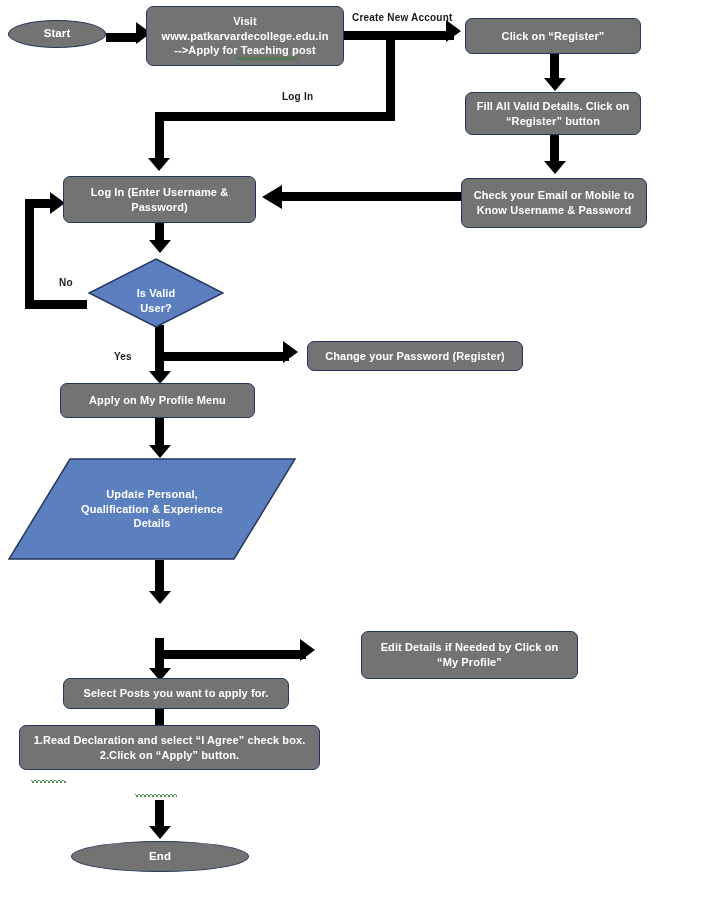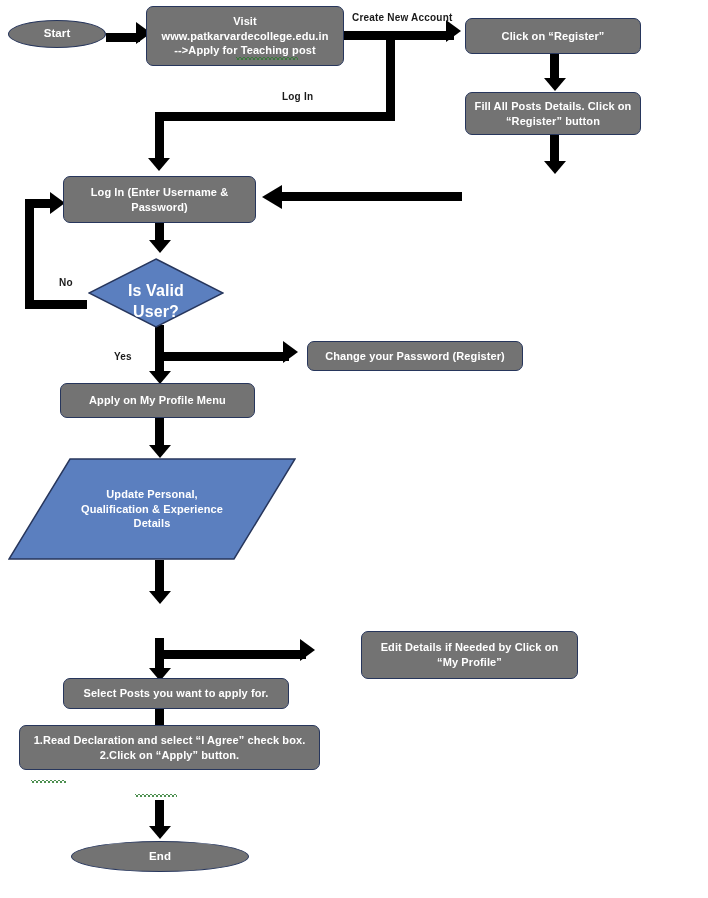--- a/index.html
+++ b/index.html
@@ -66,21 +66,21 @@
   }
   .node.diamond .dia-shape {
     position: absolute;
     inset: 0;
   }
   .node.diamond .dia-text {
     position: relative;
     z-index: 2;
     width: 100%;
     text-align: center;
-    font-size: 16px;
+    font-size: 11px;
     margin-top: 16px;
   }
   
   .conn {
     position: absolute;
     background: #000000;
   }
   .conn.v { width: 9px; }
   .conn.h { height: 9px; }
   
@@ -199,25 +199,31 @@
     </span>
   </div>
   <div class="squiggle" style="left:236px; top:57px; width:62px;"></div>
 
   <div class="node rounded" style="left:465px; top:18px; width:176px; height:36px;">
     <span>Click on “Register”</span>
   </div>
 
   <div class="node rounded" style="left:465px; top:92px; width:176px; height:43px;">
     <span>
-      <span>Fill All Posts Details. Click on</span><br>
+      <span>Fill All Valid Details. Click on</span><br>
       <span>“Register” button</span>
     </span>
   </div>
 
+  <div class="node rounded" style="left:461px; top:178px; width:186px; height:50px;">
+    <span>
+      <span>Check your Email or Mobile to</span><br>
+      <span>Know Username &amp; Password</span>
+    </span>
+  </div>
 
   <div class="node rounded" style="left:63px; top:176px; width:193px; height:47px;">
     <span>
       <span>Log In (Enter Username &amp;</span><br>
       <span>Password)</span>
     </span>
   </div>
 
   <div class="node diamond" style="left:88px; top:258px; width:136px; height:70px;">
     <svg class="dia-shape" viewBox="0 0 136 70" preserveAspectRatio="none">

